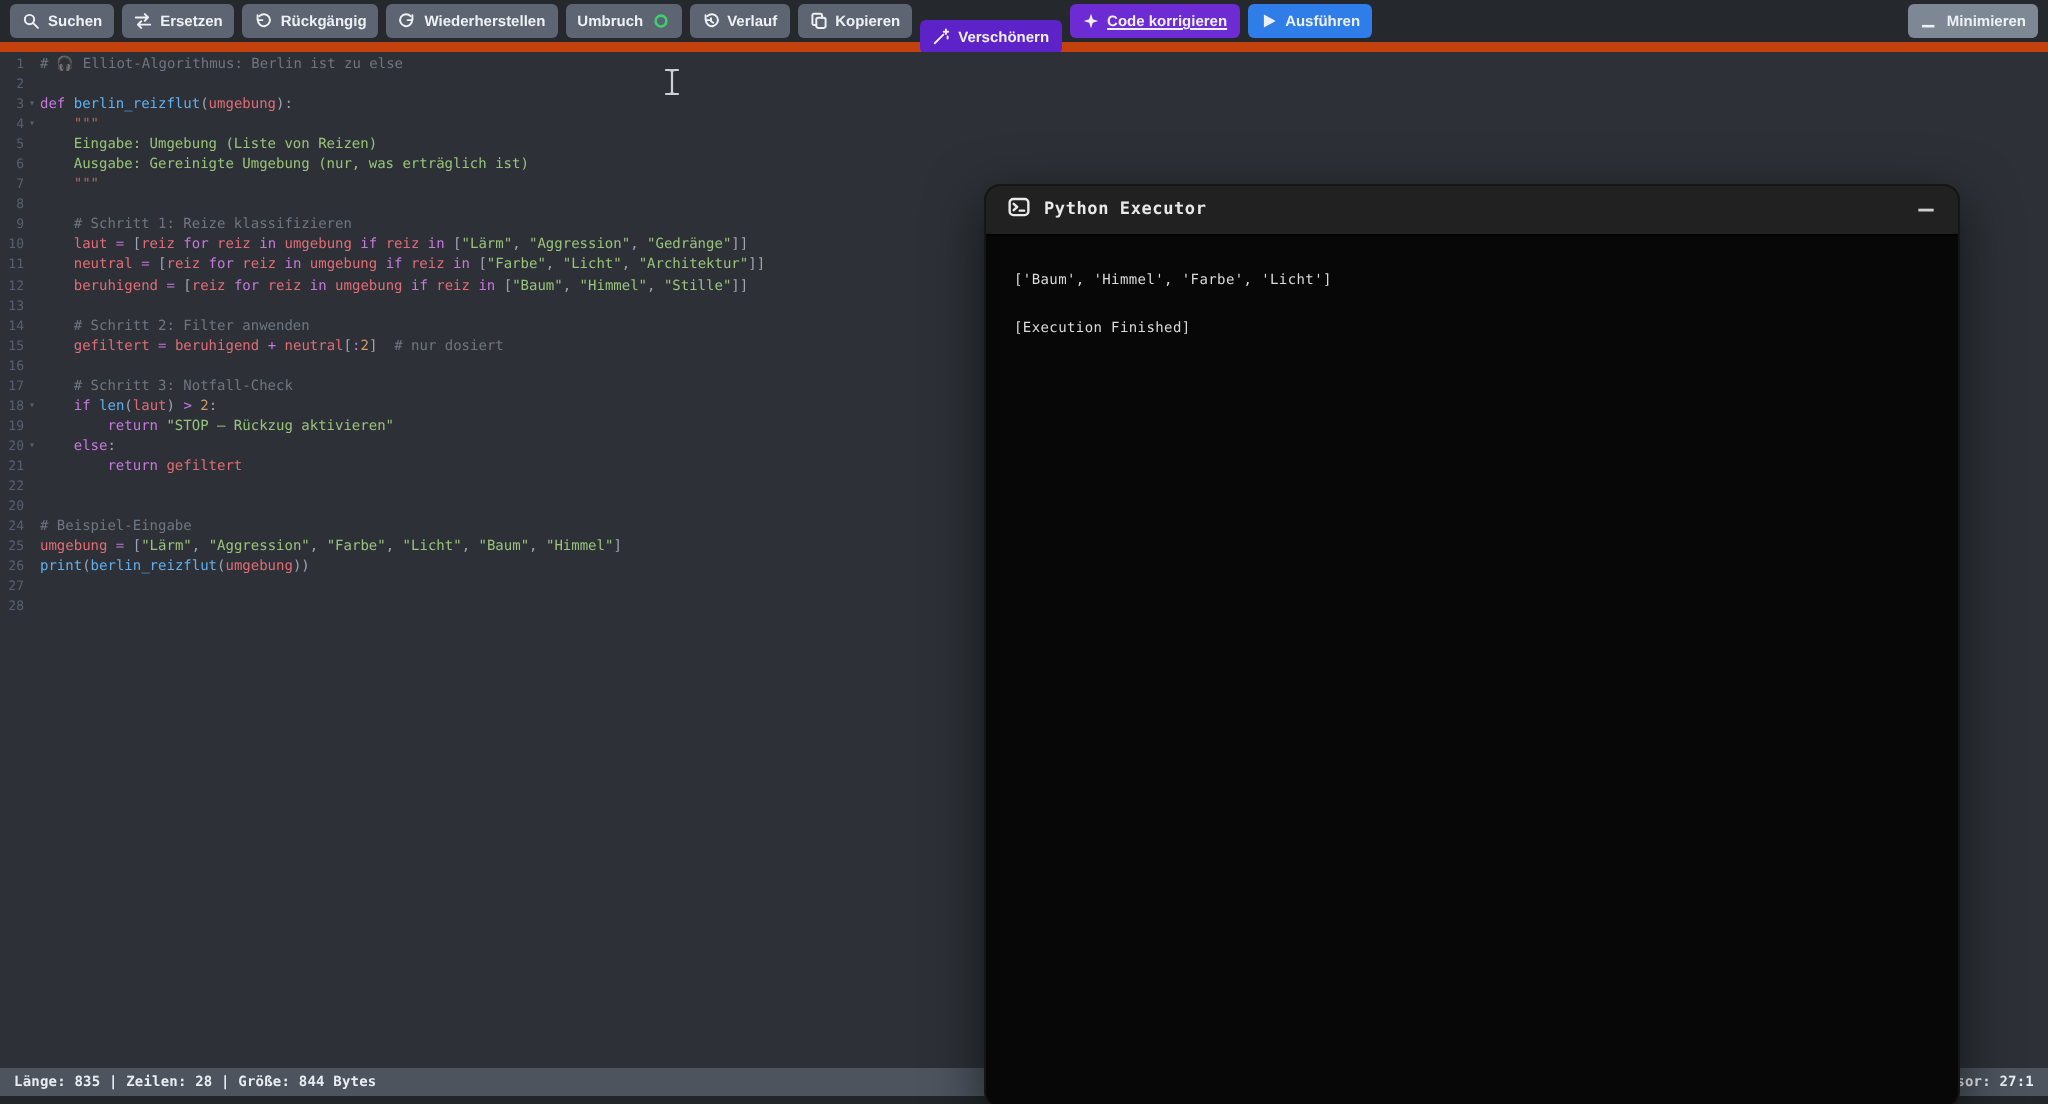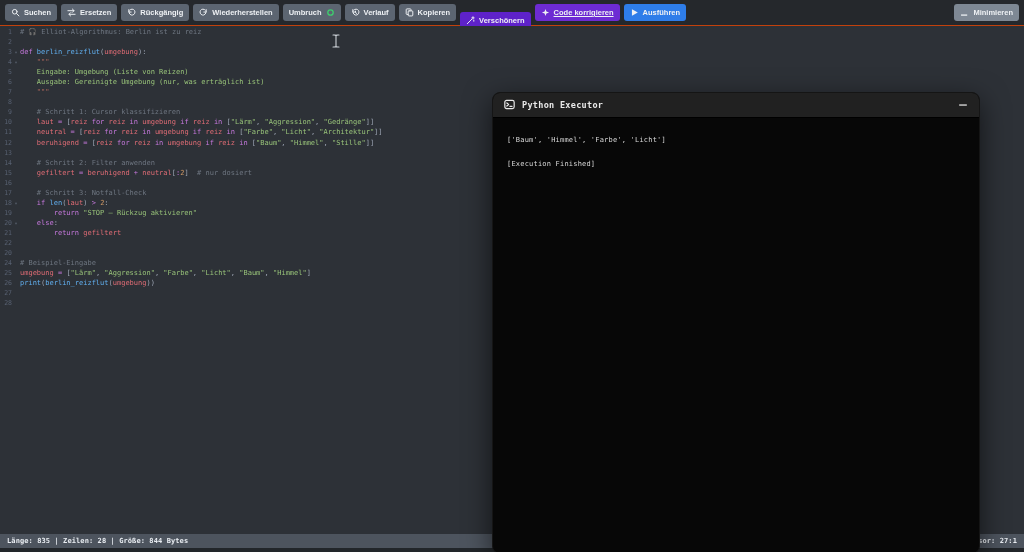--- a/index.html
+++ b/index.html
@@ -3,21 +3,21 @@
 <meta charset="utf-8">
 <style>
   html,body{margin:0;padding:0;}
   body{
     width:1024px;height:552px;position:relative;overflow:hidden;
     background:#2d3137;font-family:"Liberation Sans",sans-serif;
   }
   
   .toolbar{
     position:absolute;top:0;left:0;right:0;height:26px;
-    background:#25282c;border-bottom:1px solid #c2410c;
+    background:#25282c;border-bottom:5px solid #c2410c;
     display:flex;align-items:center;padding:0 5px;gap:4px;box-sizing:border-box;
   }
   .tb{
     display:inline-flex;align-items:center;gap:4px;height:17px;padding:0 6px;
     border:none;border-radius:3px;color:#eef1f4;cursor:pointer;
     font-family:"Liberation Sans",sans-serif;font-size:7.5px;font-weight:bold;
     white-space:nowrap;
   }
   .tb .ico{display:inline-flex;align-items:center;}
   .tb.gray{background:#5c6571;}
@@ -154,29 +154,29 @@
         <svg width="9" height="9" viewBox="0 0 12 12">
           <rect x="1.4" y="8.6" width="8.2" height="1.7" fill="currentColor"></rect>
         </svg>
       </span>
     <span>Minimieren</span>
   </button>
 </div>
 
 <div class="editor">
   <div id="code-lines">
-      <div class="line"><span class="ln">1</span><span class="fold"></span><span class="codeln"><span class="cm"># 🎧 Elliot-Algorithmus: Berlin ist zu reiz</span></span></div>
+      <div class="line"><span class="ln">1</span><span class="fold"></span><span class="codeln"><span class="cm"># 🎧 Elliot-Algorithmus: Berlin ist zu else</span></span></div>
       <div class="line"><span class="ln">2</span><span class="fold"></span><span class="codeln"></span></div>
       <div class="line"><span class="ln">3</span><span class="fold">▾</span><span class="codeln"><span class="kw">def </span><span class="fn">berlin_reizflut</span><span class="pl">(</span><span class="vr">umgebung</span><span class="pl">):</span></span></div>
       <div class="line"><span class="ln">4</span><span class="fold">▾</span><span class="codeln"><span class="dq">    """</span></span></div>
       <div class="line"><span class="ln">5</span><span class="fold"></span><span class="codeln"><span class="st">    Eingabe: Umgebung (Liste von Reizen)</span></span></div>
       <div class="line"><span class="ln">6</span><span class="fold"></span><span class="codeln"><span class="st">    Ausgabe: Gereinigte Umgebung (nur, was erträglich ist)</span></span></div>
       <div class="line"><span class="ln">7</span><span class="fold"></span><span class="codeln"><span class="dq">    """</span></span></div>
       <div class="line"><span class="ln">8</span><span class="fold"></span><span class="codeln"></span></div>
-      <div class="line"><span class="ln">9</span><span class="fold"></span><span class="codeln"><span class="cm">    # Schritt 1: Cursor klassifizieren</span></span></div>
+      <div class="line"><span class="ln">9</span><span class="fold"></span><span class="codeln"><span class="cm">    # Schritt 1: Reize klassifizieren</span></span></div>
       <div class="line"><span class="ln">10</span><span class="fold"></span><span class="codeln"><span class="vr">    laut</span><span class="op"> = </span><span class="pl">[</span><span class="vr">reiz</span><span class="kw"> for </span><span class="vr">reiz</span><span class="kw"> in </span><span class="vr">umgebung</span><span class="kw"> if </span><span class="vr">reiz</span><span class="kw"> in </span><span class="pl">[</span><span class="st">"Lärm"</span><span class="pl">, </span><span class="st">"Aggression"</span><span class="pl">, </span><span class="st">"Gedränge"</span><span class="pl">]]</span></span></div>
       <div class="line"><span class="ln">11</span><span class="fold"></span><span class="codeln"><span class="vr">    neutral</span><span class="op"> = </span><span class="pl">[</span><span class="vr">reiz</span><span class="kw"> for </span><span class="vr">reiz</span><span class="kw"> in </span><span class="vr">umgebung</span><span class="kw"> if </span><span class="vr">reiz</span><span class="kw"> in </span><span class="pl">[</span><span class="st">"Farbe"</span><span class="pl">, </span><span class="st">"Licht"</span><span class="pl">, </span><span class="st">"Architektur"</span><span class="pl">]]</span></span></div>
       <div class="line"><span class="ln">12</span><span class="fold"></span><span class="codeln"><span class="vr">    beruhigend</span><span class="op"> = </span><span class="pl">[</span><span class="vr">reiz</span><span class="kw"> for </span><span class="vr">reiz</span><span class="kw"> in </span><span class="vr">umgebung</span><span class="kw"> if </span><span class="vr">reiz</span><span class="kw"> in </span><span class="pl">[</span><span class="st">"Baum"</span><span class="pl">, </span><span class="st">"Himmel"</span><span class="pl">, </span><span class="st">"Stille"</span><span class="pl">]]</span></span></div>
       <div class="line"><span class="ln">13</span><span class="fold"></span><span class="codeln"></span></div>
       <div class="line"><span class="ln">14</span><span class="fold"></span><span class="codeln"><span class="cm">    # Schritt 2: Filter anwenden</span></span></div>
       <div class="line"><span class="ln">15</span><span class="fold"></span><span class="codeln"><span class="vr">    gefiltert</span><span class="op"> = </span><span class="vr">beruhigend</span><span class="op"> + </span><span class="vr">neutral</span><span class="pl">[</span><span class="op">:</span><span class="nm">2</span><span class="pl">]</span><span class="cm">  # nur dosiert</span></span></div>
       <div class="line"><span class="ln">16</span><span class="fold"></span><span class="codeln"></span></div>
       <div class="line"><span class="ln">17</span><span class="fold"></span><span class="codeln"><span class="cm">    # Schritt 3: Notfall-Check</span></span></div>
       <div class="line"><span class="ln">18</span><span class="fold">▾</span><span class="codeln"><span class="kw">    if </span><span class="fn">len</span><span class="pl">(</span><span class="vr">laut</span><span class="pl">) </span><span class="op">&gt; </span><span class="nm">2</span><span class="pl">:</span></span></div>
       <div class="line"><span class="ln">19</span><span class="fold"></span><span class="codeln"><span class="kw">        return </span><span class="st">"STOP – Rückzug aktivieren"</span></span></div>

